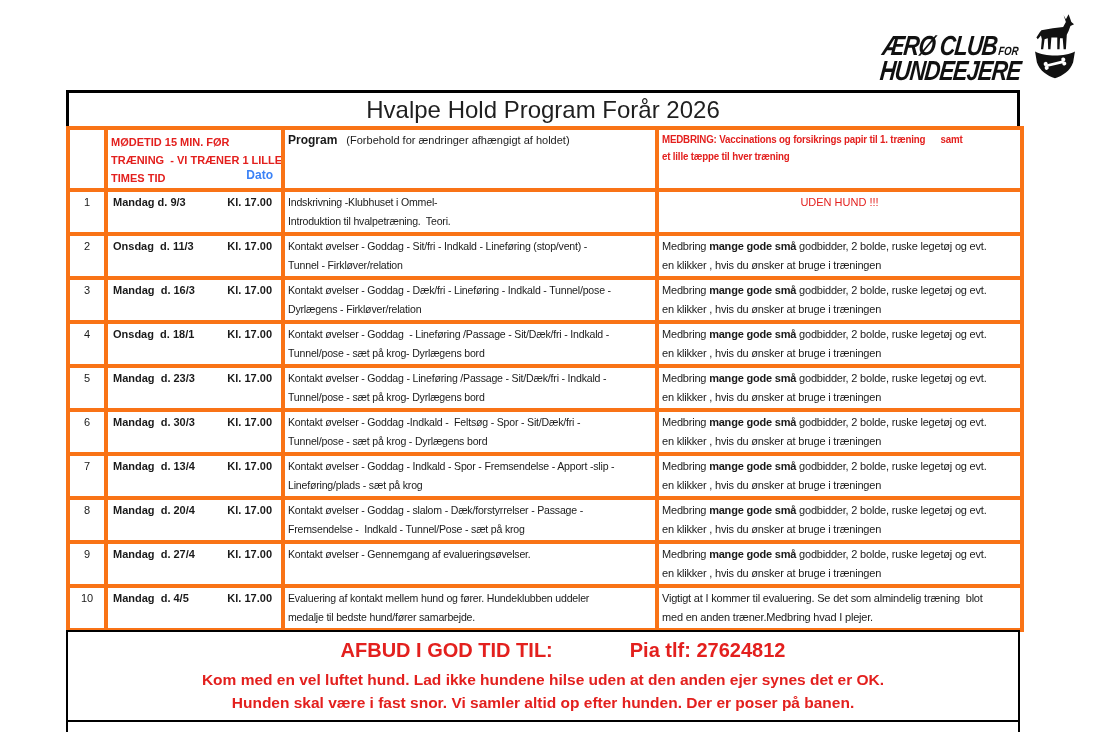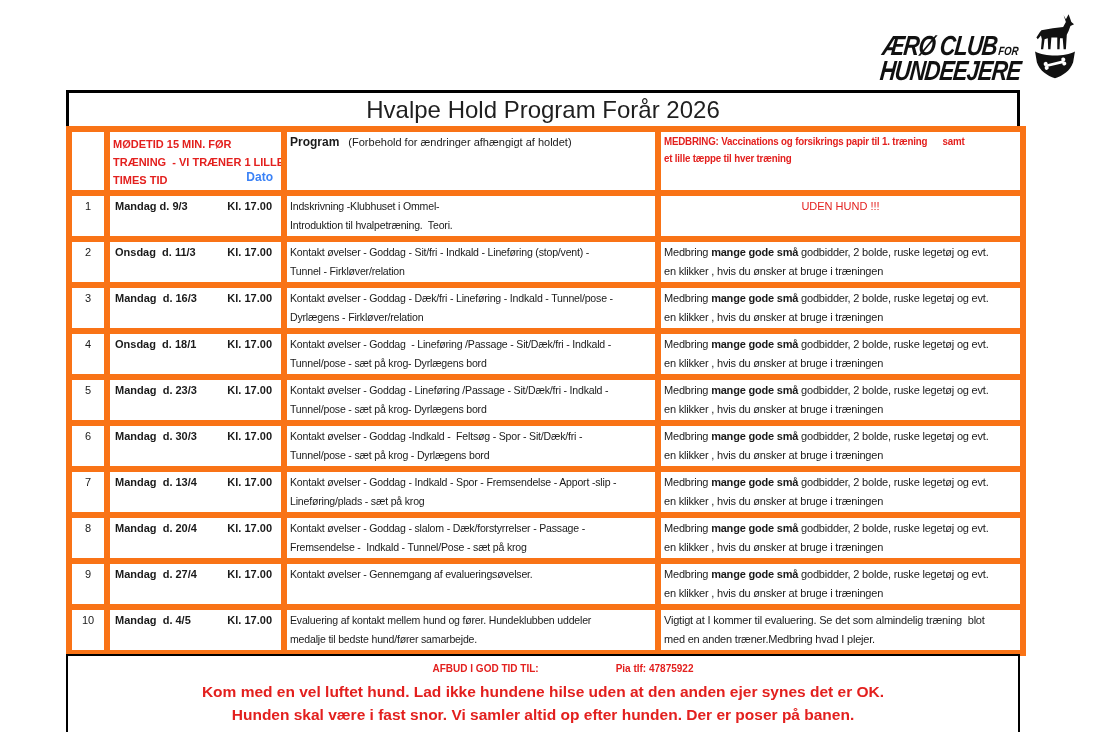--- a/index.html
+++ b/index.html
@@ -25,21 +25,21 @@
   .title-box {
     box-sizing:border-box; border:3px solid #000; height:39px; width:954px;
     display:flex; align-items:center; justify-content:center;
     font-size:24px; color:#1f1f1f;
   }
 
   table.sched {
     border-collapse:collapse; table-layout:fixed; width:954px; margin-top:-3px;
   }
   table.sched td {
-    box-sizing:border-box; border:6px solid #f97316; vertical-align:top;
+    box-sizing:border-box; border:4px solid #f97316; vertical-align:top;
     padding:1px 3px; font-size:11px; line-height:19px; overflow:hidden;
   }
   col.c1 { width:38px; } col.c2 { width:177px; } col.c3 { width:374px; } col.c4 { width:365px; }
 
   tr.hdr td { height:58px; }
   tr.datarow td { height:42px; }
 
   .pre { white-space:pre; }
   .fit { transform:scaleX(0.96); transform-origin:0 0; white-space:pre; }
   .fit-tight { transform:scaleX(0.92); transform-origin:0 50%; white-space:pre; }
@@ -65,21 +65,21 @@
   td.c-note b { white-space:pre; }
   td.note-alert {
     vertical-align:middle; text-align:center; color:#e3201e;
     font-size:17px; letter-spacing:0; white-space:normal;
   }
 
   .red-box {
     box-sizing:border-box; border:2px solid #000; width:954px; margin-top:-2px;
     color:#e3201e; font-weight:bold; text-align:center; padding:7px 0 6px;
   }
-  .red-line1 { display:flex; justify-content:center; gap:77px; font-size:10px; margin-bottom:6px;margin-left:40px; }
+  .red-line1 { display:flex; justify-content:center; gap:77px; font-size:20px; margin-bottom:6px;margin-left:40px; }
   .red-line  { font-size:15.5px; line-height:23px; }
 
   .footer-box {
     box-sizing:border-box; border:2px solid #000; border-bottom-width:3px; width:954px; margin-top:-2px;
     height:38px; display:flex; align-items:flex-end; justify-content:center;
     font-weight:bold; font-size:12.5px; padding-bottom:5px; color:#111;
   }
 </style>
 </head>
 <body>
@@ -260,21 +260,21 @@
           </td>
       <td class="c-note">Vigtigt at I kommer til evaluering. Se det som almindelig træning  blot
 med en anden træner.Medbring hvad I plejer.</td>
     </tr>
   </tbody>
     </table>
 
   <div class="red-box">
     <div class="red-line1">
       <span>AFBUD I GOD TID TIL:</span>
-      <span>Pia tlf: 47875922</span>
+      <span>Pia tlf: 27624812</span>
     </div>
     <div class="red-line">Kom med en vel luftet hund. Lad ikke hundene hilse uden at den anden ejer synes det er OK.</div>
     <div class="red-line">Hunden skal være i fast snor. Vi samler altid op efter hunden. Der er poser på banen.</div>
   </div>
 
   <div class="footer-box">
     <span>Vi træner på fodboldbanerne i Ommel, hvor vi også har klubhus. Marstalsvejen 34, 5960 Marstal</span>
   </div>
 
 </div>

